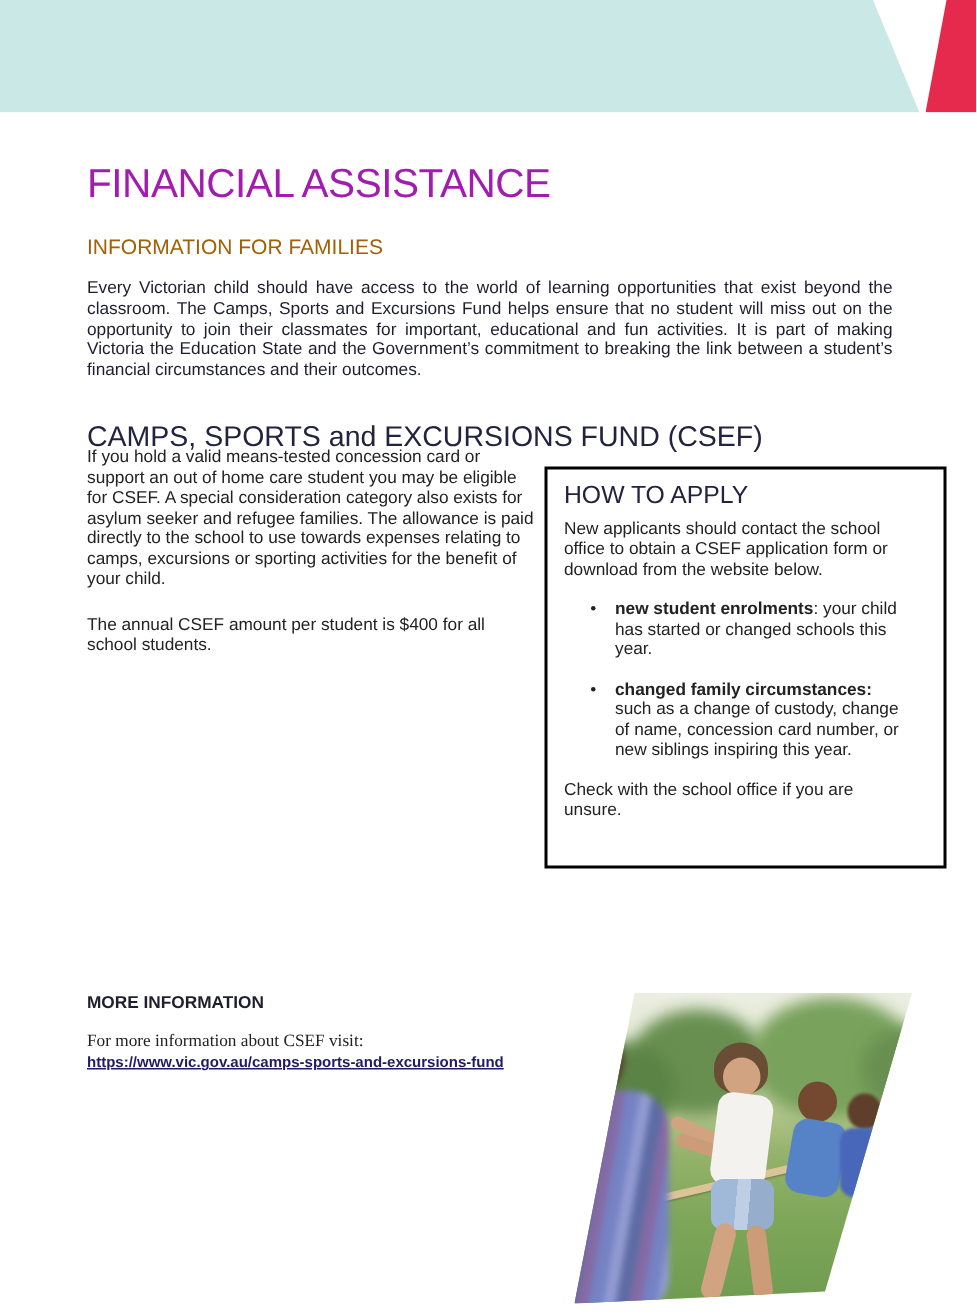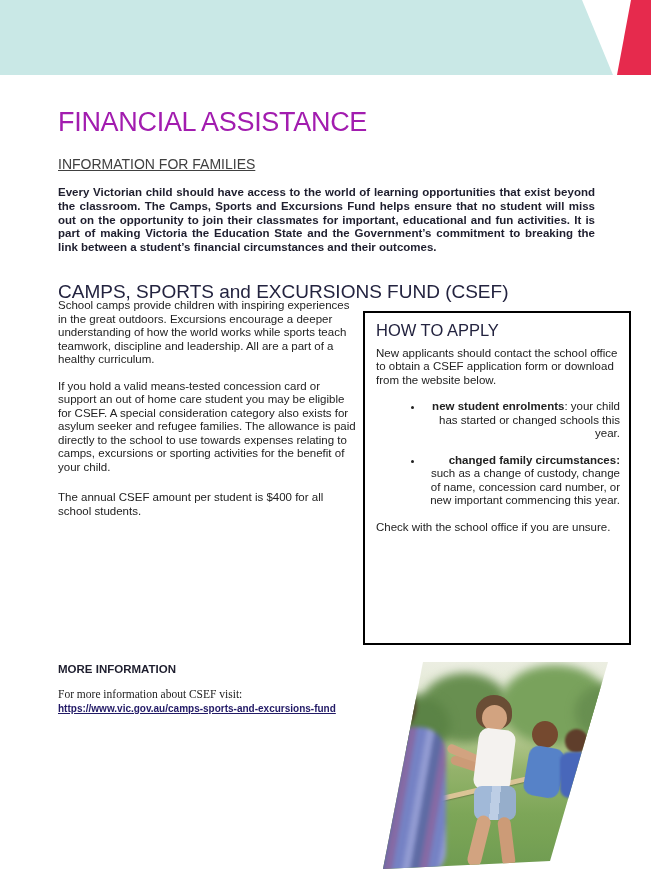--- a/index.html
+++ b/index.html
@@ -45,48 +45,48 @@
     font-size: 8px; line-height: 11px; color: #201547; white-space: pre-line;
   }
 
   
   .page-title {
     position: absolute; left: 58px; top: 107px;
     font-size: 27px; letter-spacing: -0.3px; color: #a21caf;
   }
   .page-subtitle {
     position: absolute; left: 58px; top: 156px;
-    font-size: 14px; color: #404040; text-decoration: underline;
+    font-size: 14px; color: #a16207;
   }
   .intro {
     position: absolute; left: 58px; top: 186px; width: 537px;
-    font-size: 11.5px; font-weight: bold; line-height: 13.8px;
+    font-size: 11.5px; font-weight: normal; line-height: 13.8px;
     text-align: justify; color: #1e1e2e;
   }
   .section-heading {
     position: absolute; left: 58px; top: 281px;
     font-size: 19px; color: #23233f;
   }
   .left-col {
     position: absolute; left: 58px; top: 299px; width: 300px;
     font-size: 11.5px; line-height: 13.5px; color: #222222;
   }
   .left-col p { margin-bottom: 13px; }
   .left-col p.spaced { margin-top: 17px; }
 
   
   .apply-box {
-    position: absolute; left: 363px; top: 311px; width: 268px; height: 334px;
+    position: absolute; left: 363px; top: 311px; width: 268px; height: 268px;
     border: 2px solid #000000;
-    padding: 9px 9px 8px 11px;
+    padding: 9px 28px 8px 11px;
     font-size: 11.5px; line-height: 13.5px; color: #222222;
   }
   .apply-box h2 { font-size: 16.5px; font-weight: normal; color: #23233f; margin: 2px 0 9px 0; }
   .apply-box p { margin-bottom: 13px; }
-  .apply-box ul { list-style: disc outside; margin: 0 0 0 48px; padding: 0; text-align: right; }
+  .apply-box ul { list-style: disc outside; margin: 0 0 0 31px; padding: 0; }
   .apply-box li { margin-bottom: 13px; padding-left: 3px; }
   .apply-box .footer-line { margin-bottom: 4px; }
   .b { font-weight: bold; }
 
   
   .more-heading {
     position: absolute; left: 58px; top: 663px;
     font-size: 11.5px; font-weight: bold; color: #1e1e2e;
   }
   .more-text {
@@ -143,31 +143,30 @@
   <div class="band-teal"></div>
   <div class="band-red"></div>
 </div>
 
 <h1 class="page-title" style="font-weight:normal">FINANCIAL ASSISTANCE</h1>
 <div class="page-subtitle">INFORMATION FOR FAMILIES</div>
 <p class="intro">Every Victorian child should have access to the world of learning opportunities that exist beyond the classroom. The Camps, Sports and Excursions Fund helps ensure that no student will miss out on the opportunity to join their classmates for important, educational and fun activities. It is part of making Victoria the Education State and the Government’s commitment to breaking the link between a student’s financial circumstances and their outcomes.</p>
 <h2 class="section-heading" style="font-weight:normal">CAMPS, SPORTS and EXCURSIONS FUND (CSEF)</h2>
 
 <div class="left-col">
-  <p>School camps provide children with inspiring experiences in the great outdoors. Excursions encourage a deeper understanding of how the world works while sports teach teamwork, discipline and leadership. All are a part of a healthy curriculum.</p>
   <p>If you hold a valid means-tested concession card or support an out of home care student you may be eligible for CSEF. A special consideration category also exists for asylum seeker and refugee families. The allowance is paid directly to the school to use towards expenses relating to camps, excursions or sporting activities for the benefit of your child.</p>
   <p class="spaced">The annual CSEF amount per student is $400 for all school students.</p>
 </div>
 
 <div class="apply-box">
   <h2>HOW TO APPLY</h2>
   <p>New applicants should contact the school office to obtain a CSEF application form or download from the website below.</p>
   <ul>
     <li><span class="b">new student enrolments</span><span>: your child has started or changed schools this year.</span></li>
-    <li><span class="b">changed family circumstances:</span><span> such as a change of custody, change of name, concession card number, or new important commencing this year.</span></li>
+    <li><span class="b">changed family circumstances:</span><span> such as a change of custody, change of name, concession card number, or new siblings inspiring this year.</span></li>
   </ul>
   <p class="footer-line">Check with the school office if you are unsure.</p>
 </div>
 
 <div class="more-heading">MORE INFORMATION</div>
 <div class="more-text">For more information about CSEF visit:</div>
 <a class="more-link">https://www.vic.gov.au/camps-sports-and-excursions-fund</a>
 
 <div class="photo" role="img">
   <div class="scene">

